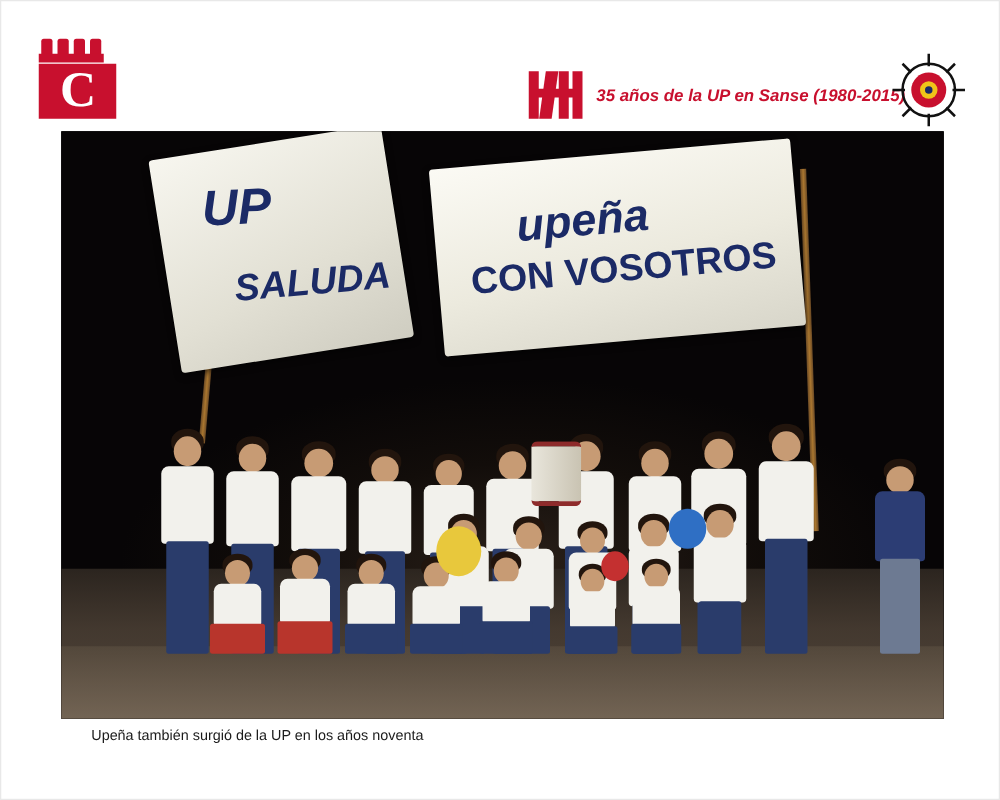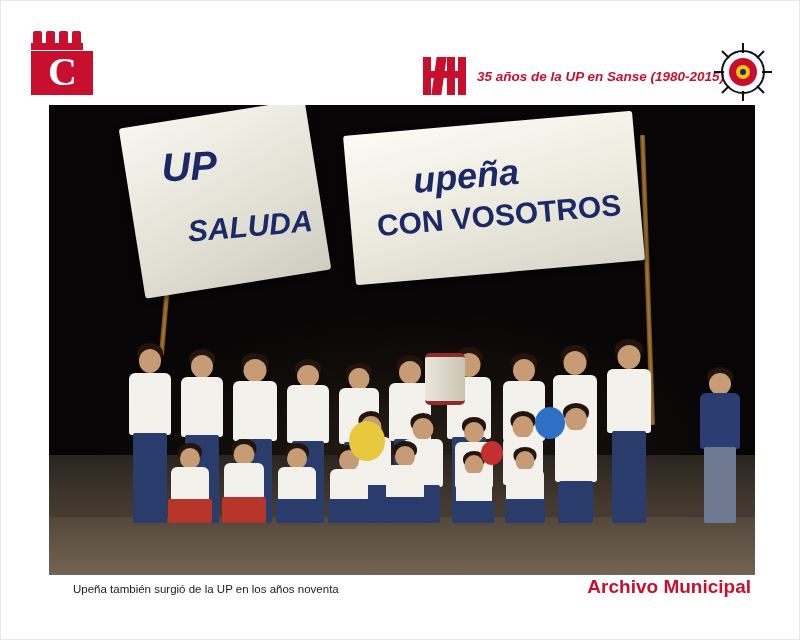--- a/index.html
+++ b/index.html
@@ -492,15 +492,14 @@
       </div>
 
       <div class="drum"></div>
       <span class="balloon" style="left:300px;bottom:62px;width:36px;height:40px;background:#e8c83c;"></span>
       <span class="balloon" style="left:486px;bottom:84px;width:30px;height:32px;background:#2f6fc4;"></span>
       <span class="balloon" style="left:432px;bottom:58px;width:22px;height:24px;background:#c43030;"></span>
     </div>
   </div>
 
   <div class="caption">Upeña también surgió de la UP en los años noventa</div>
-  <div class="archivo">Archivo Municipal</div>
 
 </div>
 
 </body></html>

